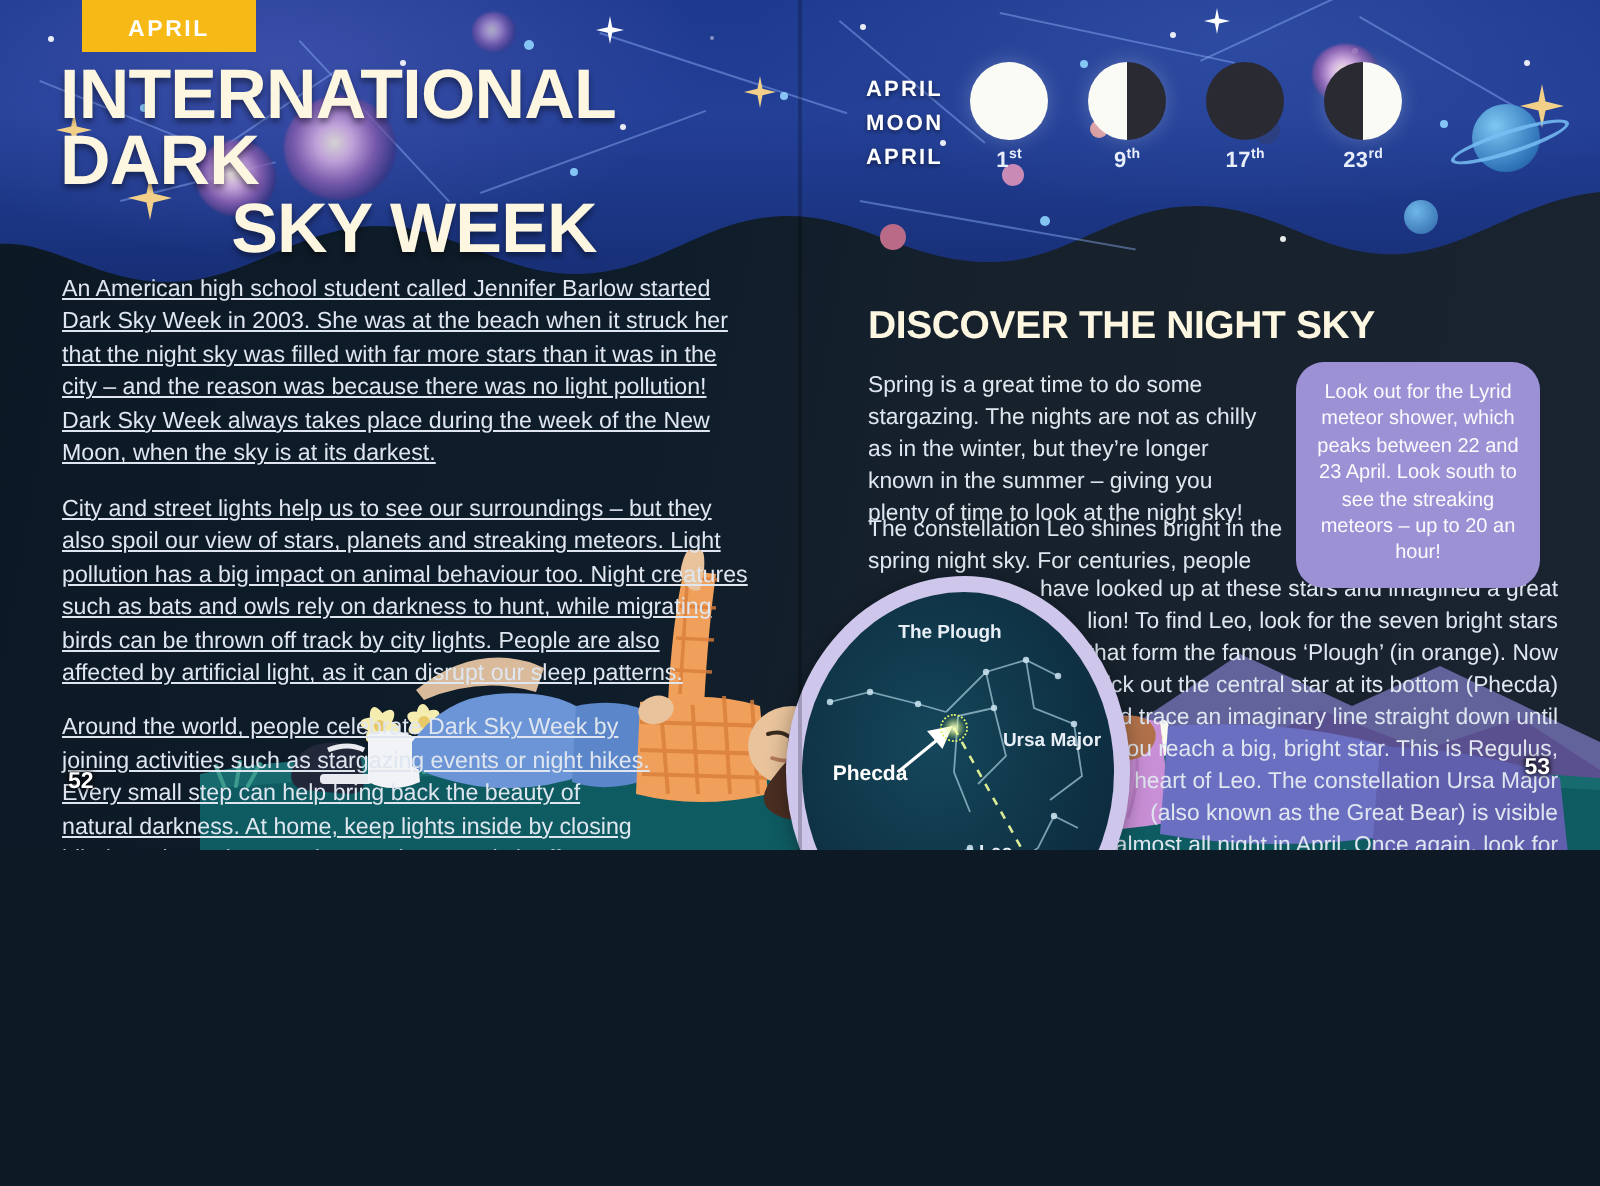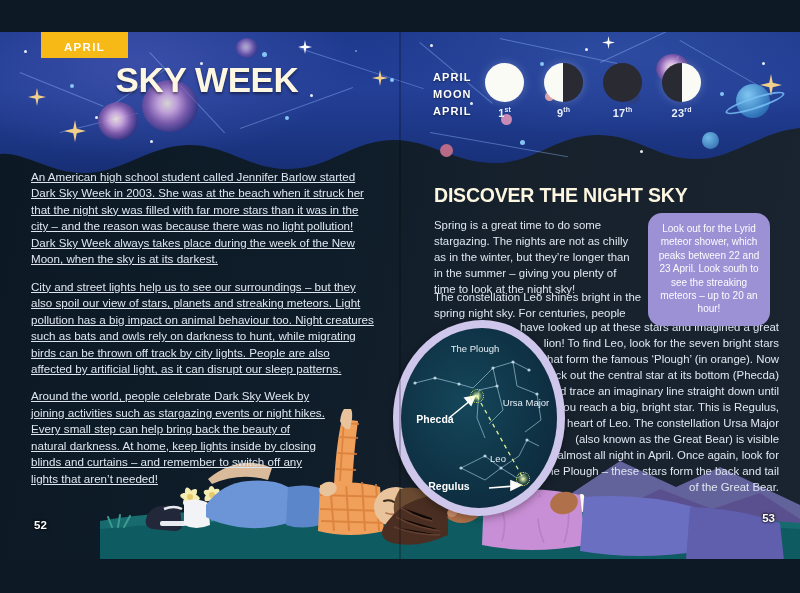--- a/index.html
+++ b/index.html
@@ -8,24 +8,23 @@
     width: 800px;
     height: 593px;
     overflow: hidden;
     font-family: "Liberation Sans", sans-serif;
     background: #0d1a26;
   }
 
   #spread {
     position: relative;
     width: 800px;
-    height: 527px;
+    height: 425px;
     overflow: hidden;
     background: linear-gradient(100deg, #0c1925 0%, #0f1d2a 42%, #16212c 60%, #1a2430 100%);
-    margin-top: 32px;
   }
 
   
   .header-band {
     position: absolute;
     left: 0; top: 0;
     width: 800px; height: 152px;
     overflow: hidden;
   }
   .header-sky {
@@ -266,20 +265,21 @@
     overflow: hidden;
   }
   .sky-circle svg { position: absolute; left: 0; top: 0; }
   .sky-lbl {
     position: absolute;
     color: #e8eef6;
     font-size: 9.5px;
     line-height: 1.15;
     text-align: center;
     pointer-events: none;
+    font-weight: bold;
   }
   .sky-lbl.white-bold {
     color: #ffffff;
     font-weight: bold;
     font-size: 10.5px;
   }
   .tgt {
     position: absolute;
     width: 14px; height: 14px;
     border-radius: 50%;
@@ -370,20 +370,21 @@
     <div class="planet" style="left:545px; top:60px;  width:9px;  height:9px;  background:#d79ca0;"></div>
     <div class="planet" style="left:440px; top:112px; width:13px; height:13px; background:#b86a86;"></div>
     <div class="planet" style="left:626px; top:58px;  width:14px; height:14px; background:#2c3f80;"></div>
   </div>
 
   <div class="april-badge">
     <span>APRIL</span>
   </div>
 
   <h1 class="main-title">
+    <span class="l1">INTERNATIONAL DARK</span>
     <span class="l2">SKY WEEK</span>
   </h1>
 
   <div class="moon-block">
     <div class="moon-label">
       <div>APRIL</div>
       <div>MOON</div>
       <div>APRIL</div>
     </div>
     <div class="moons">
@@ -406,21 +407,21 @@
     </div>
   </div>
 
   <div class="left-col">
     <p class="body-p">An American high school student called Jennifer Barlow started Dark Sky Week in 2003. She was at the beach when it struck her that the night sky was filled with far more stars than it was in the city – and the reason was because there was no light pollution! Dark Sky Week always takes place during the week of the New Moon, when the sky is at its darkest.</p>
     <p class="body-p">City and street lights help us to see our surroundings – but they also spoil our view of stars, planets and streaking meteors. Light pollution has a big impact on animal behaviour too. Night creatures such as bats and owls rely on darkness to hunt, while migrating birds can be thrown off track by city lights. People are also affected by artificial light, as it can disrupt our sleep patterns.</p>
     <p class="body-p" style="width:295px;">Around the world, people celebrate Dark Sky Week by joining activities such as stargazing events or night hikes. Every small step can help bring back the beauty of natural darkness. At home, keep lights inside by closing blinds and curtains – and remember to switch off any lights that aren’t needed!</p>
   </div>
 
   <h2 class="section-title">DISCOVER THE NIGHT SKY</h2>
-  <p class="right-p1">Spring is a great time to do some stargazing. The nights are not as chilly as in the winter, but they’re longer than in the summer – giving you plenty of time to look at the night sky!</p>
+  <p class="right-p1">Spring is a great time to do some stargazing. The nights are not as chilly as in the winter, but they’re longer known in the summer – giving you plenty of time to look at the night sky!</p>
   <p class="right-p2">The constellation Leo shines bright in the spring night sky. For centuries, people</p>
 
   <div class="right-wrap">
     <div class="wrap-shape"></div>
     <span>have looked up at these stars and imagined a great lion! To find Leo, look for the seven bright stars that form the famous ‘Plough’ (in orange). Now pick out the central star at its bottom (Phecda) and trace an imaginary line straight down until you reach a big, bright star. This is Regulus, the heart of Leo. The constellation Ursa Major (also known as the Great Bear) is visible almost all night in April. Once again, look for the Plough – these stars form the back and tail of the Great Bear.</span>
   </div>
 
   <div class="callout">Look out for the Lyrid meteor shower, which peaks between 22 and 23 April. Look south to see the streaking meteors – up to 20 an hour!</div>
 
   <div class="sky-circle-outer">

